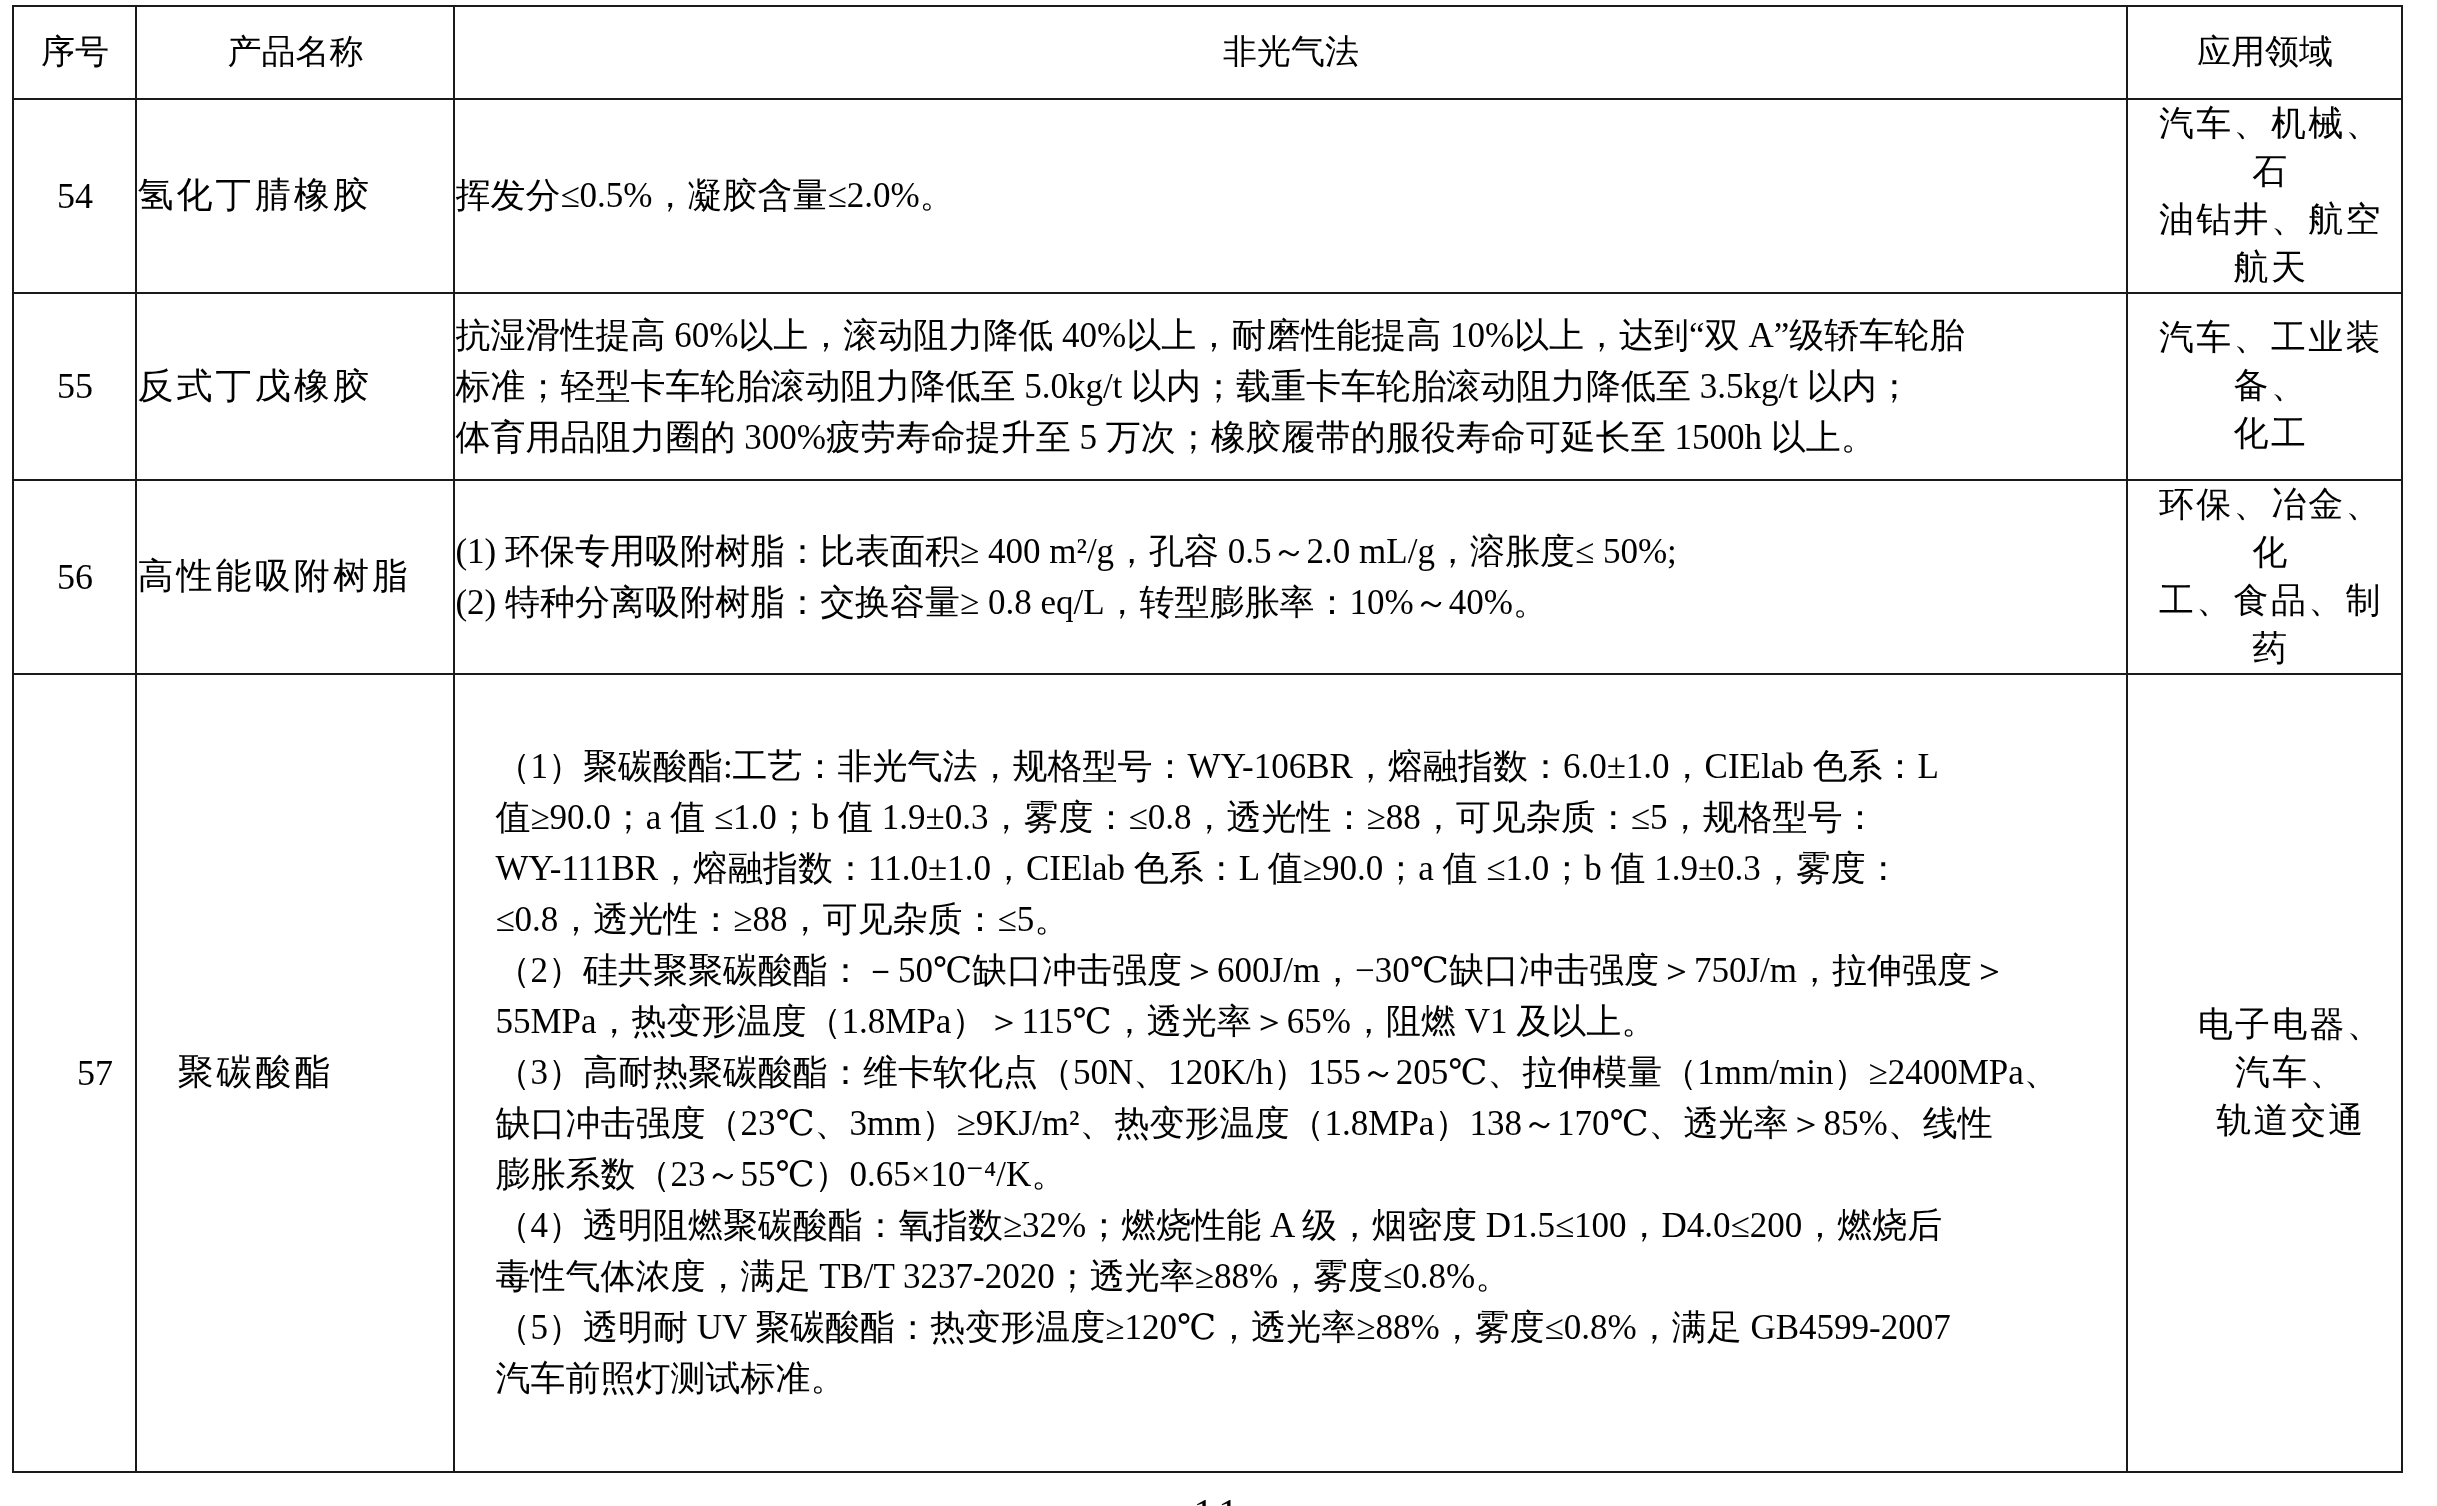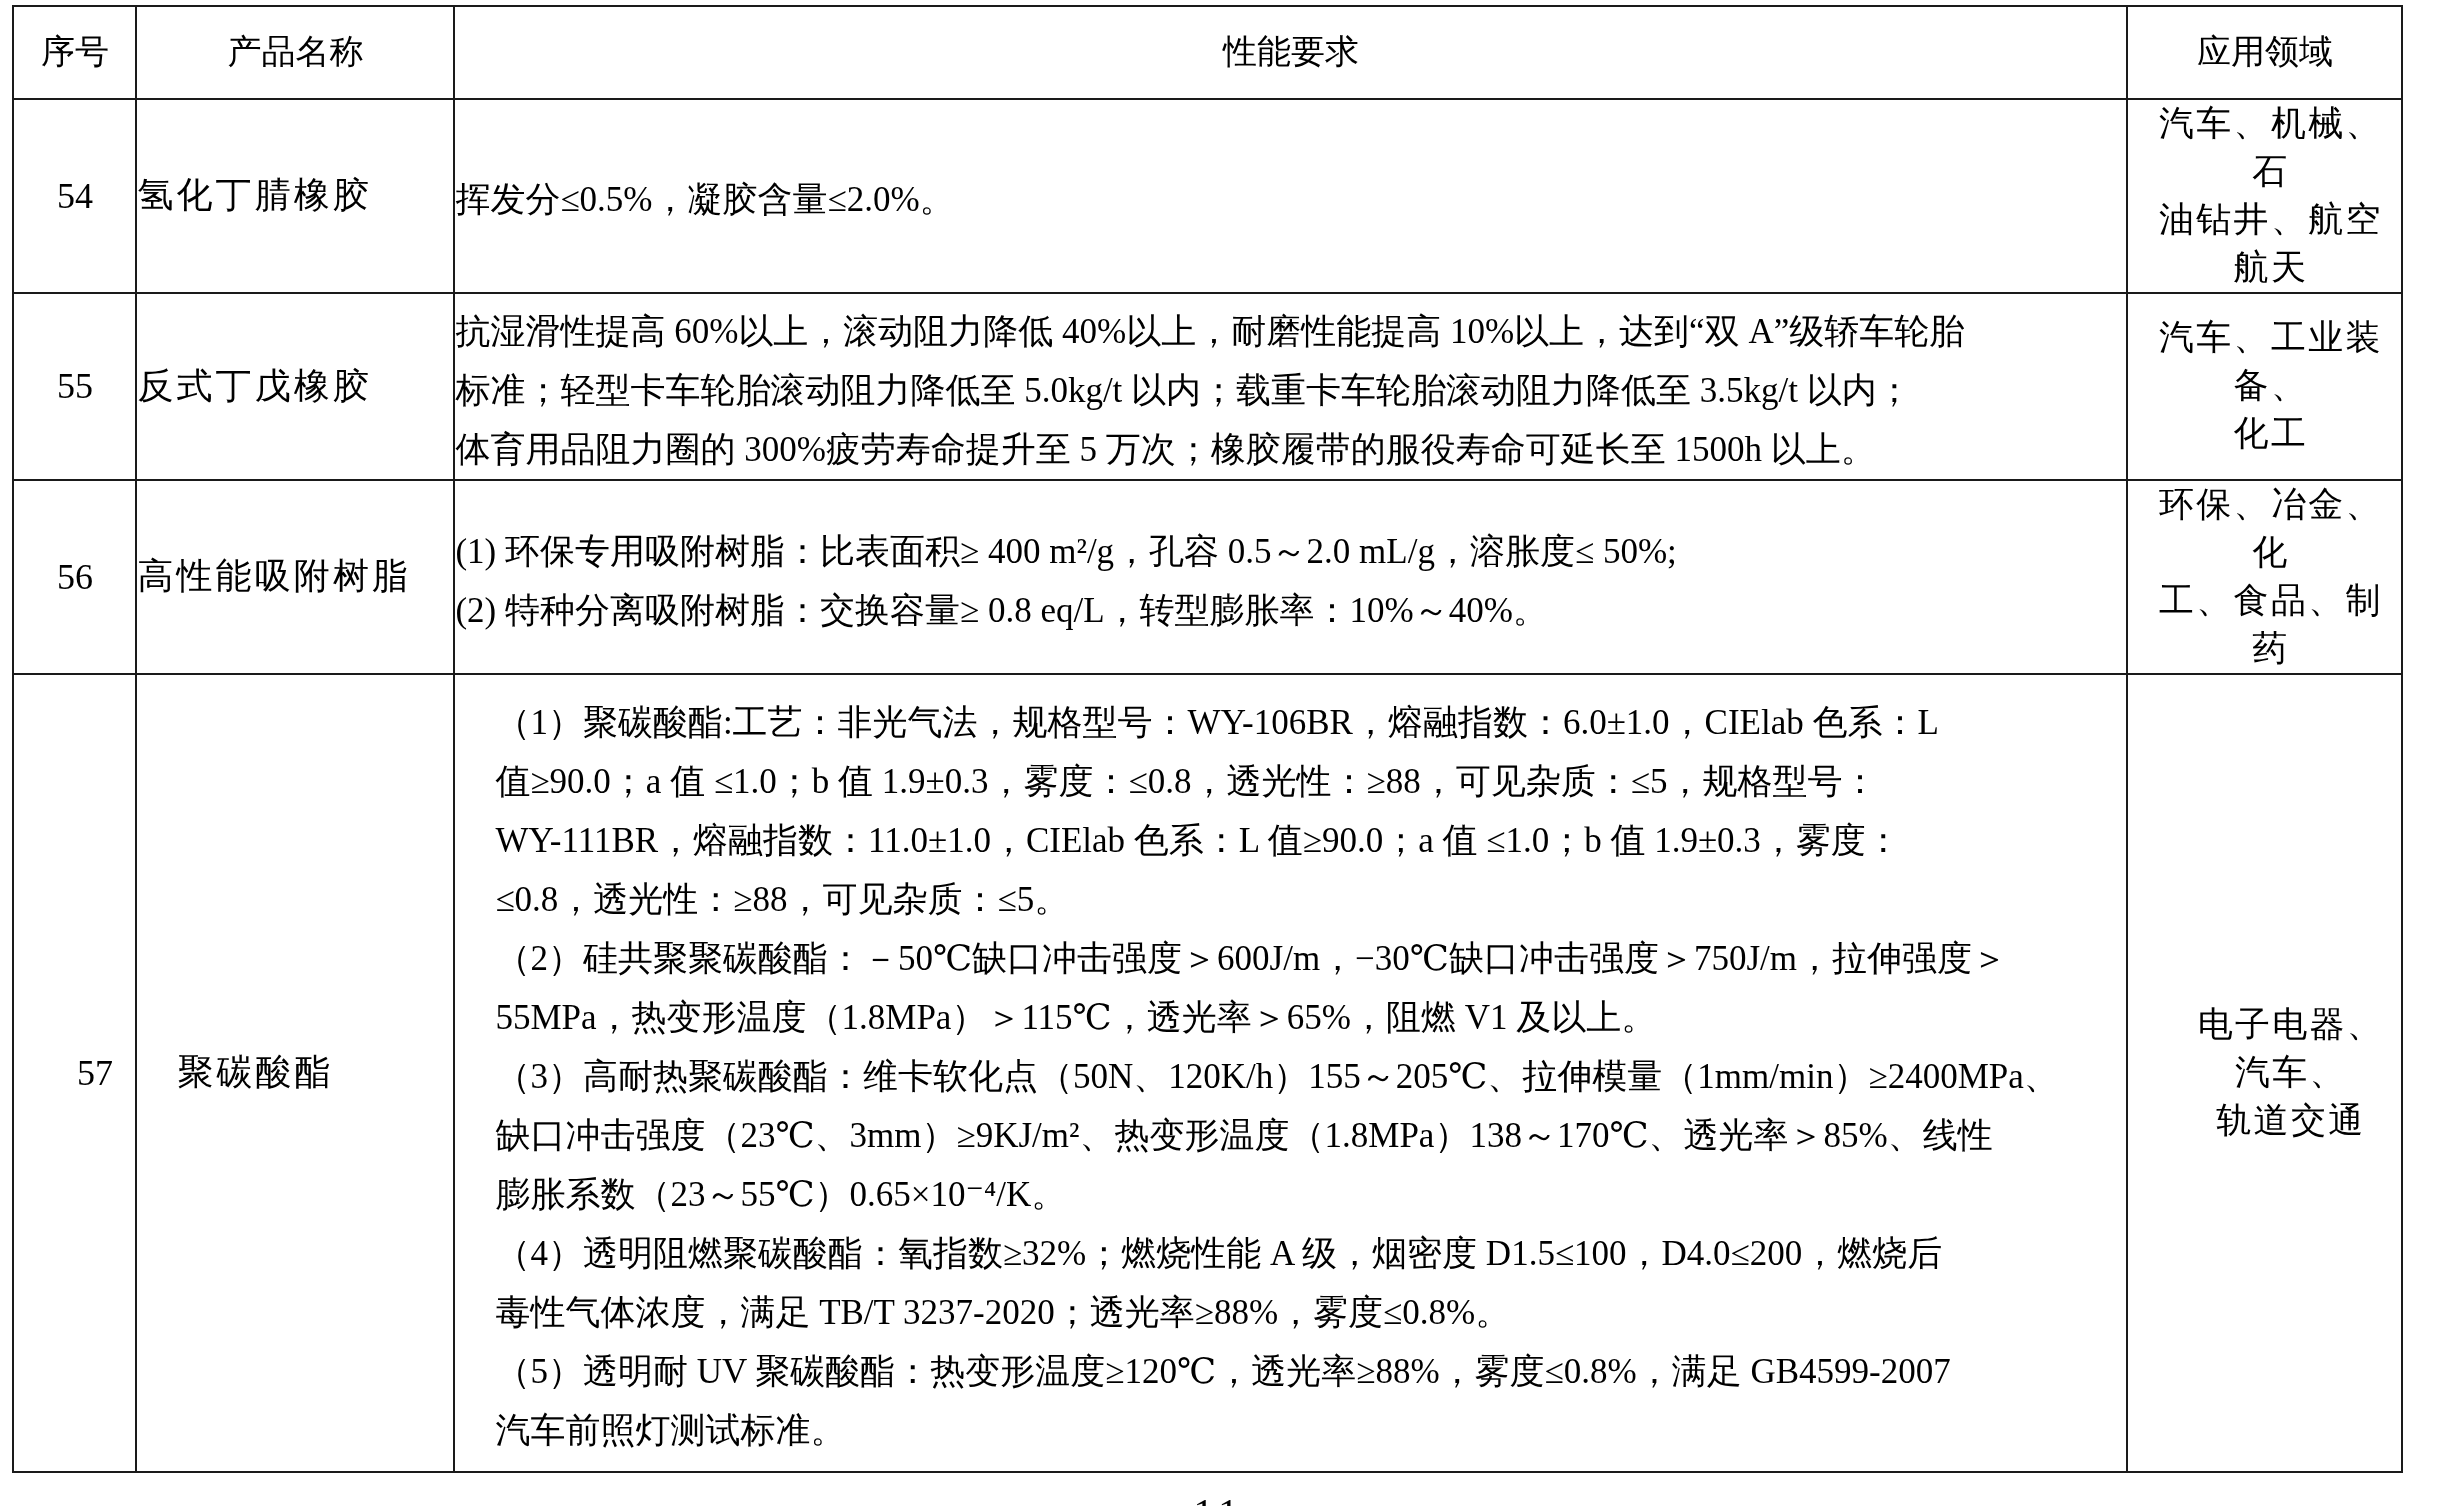--- a/index.html
+++ b/index.html
@@ -8,21 +8,21 @@
   table.spec { position:absolute; left:12.4px; top:4.6px; width:2390px;
                border-collapse:collapse; table-layout:fixed; }
   table.spec td, table.spec th { border:2.3px solid #1a1a1a; padding:0; vertical-align:middle; }
   table.spec th { font-family:Liberation Serif, serif; font-weight:normal;
                   font-size:34px; height:91px; }
   col.c-no { width:123px; } col.c-name { width:318px; } col.c-req { width:1673px; } col.c-app { width:275px; }
   td.no { text-align:center; font-size:36px;border-radius:22px; }
   td.name { font-size:36px; padding-left:10.8px; letter-spacing:3.1px; }
   td.req { font-size:35px; line-height:51px; padding:0 18.6px 0 10.8px; text-align:justify; }
   td.app { font-size:35px; line-height:48px; text-align:center; padding:0 7.7px; letter-spacing:2.3px; }
-  .req-line { display:block; white-space:nowrap;margin-top:8px; }
+  .req-line { display:block; white-space:nowrap; }
   tr.r54 td { height:158px; }
   tr.r55 td { height:185px; }
   tr.r56 td { height:158px; }
   tr.r57 td { height:796px;padding-left:40px; }
   .app-line { display:block;margin-left:12px; }
   .page-no { position:absolute; left:0; width:2438px; top:1453px; text-align:center;
              font-size:40px; font-family:"Liberation Serif",serif; letter-spacing:6.2px;margin-top:36px; }
 </style>
 </head>
 <body>
@@ -31,21 +31,21 @@
   <colgroup>
     <col class="c-no">
       <col class="c-name">
       <col class="c-req">
       <col class="c-app">
   </colgroup>
   <thead>
     <tr>
       <th>序号</th>
       <th>产品名称</th>
-      <th>性能要求</th>
+      <th>非光气法</th>
       <th>应用领域</th>
     </tr>
   </thead>
   <tbody>
     <tr class="r54">
       <td class="no">54</td>
       <td class="name">氢化丁腈橡胶</td>
       <td class="req">
         <span class="req-line">挥发分≤0.5%，凝胶含量≤2.0%。</span>
       </td>

